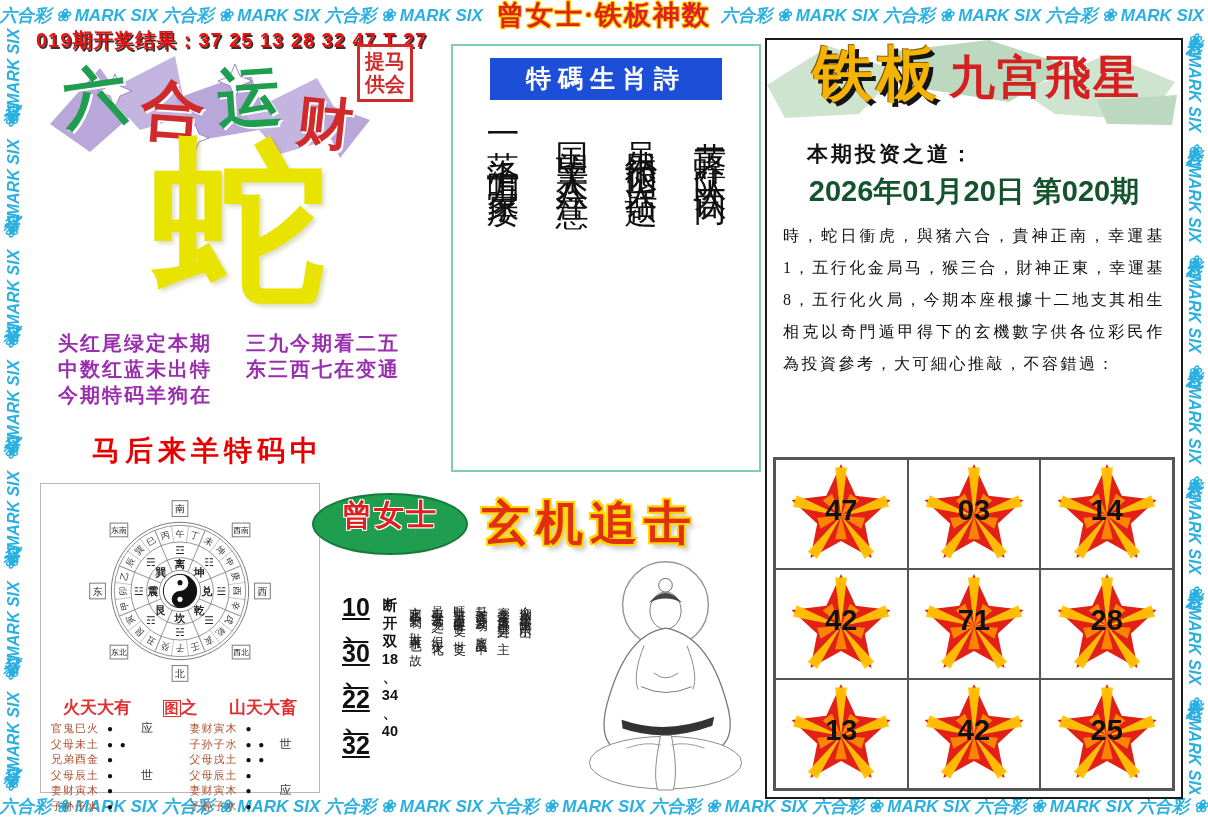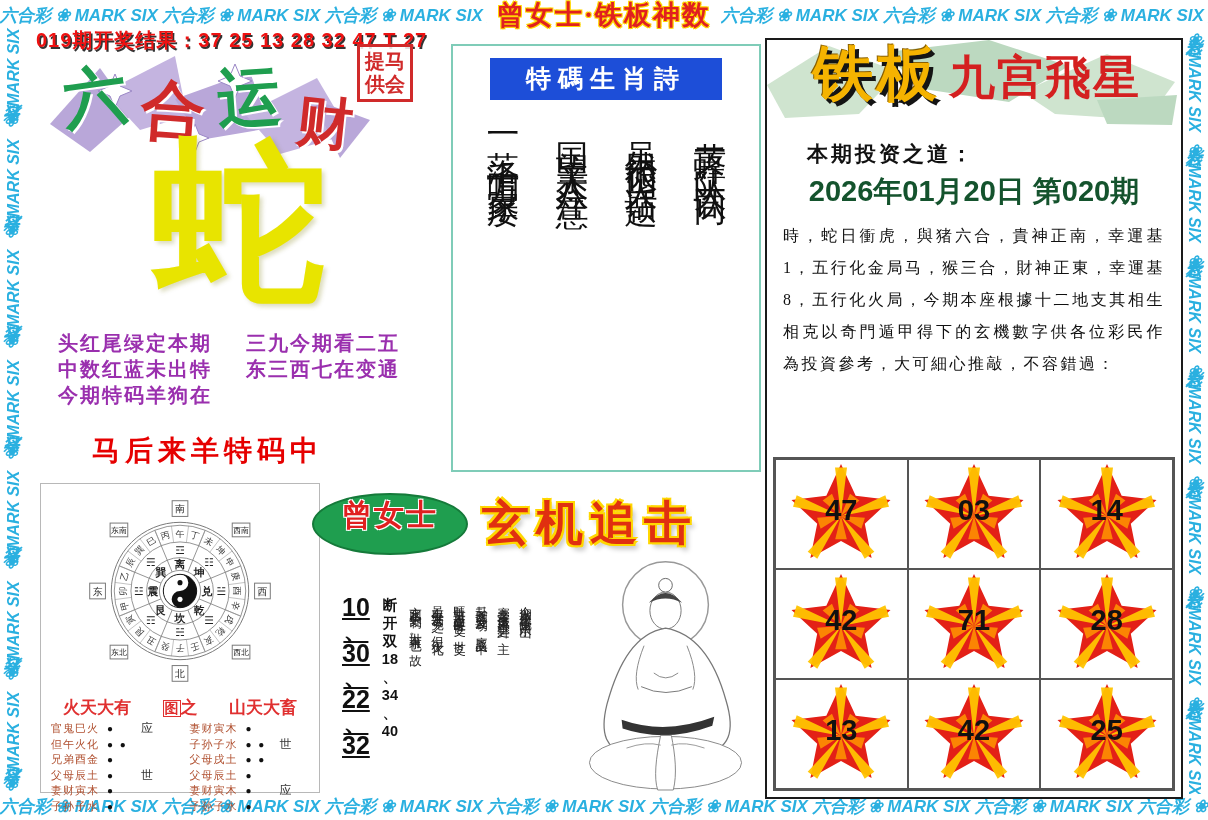--- a/index.html
+++ b/index.html
@@ -431,21 +431,21 @@
       <span>山天大畜</span>
     </div>
     <div id="hex-rows">
       <div class="hex-col" id="hex-col-left">
           <div class="hex-row">
             <span class="hex-label">官鬼巳火</span>
             <span class="hex-dots">●</span>
             <span class="hex-mark">应</span>
           </div>
           <div class="hex-row">
-            <span class="hex-label">但午火化</span>
+            <span class="hex-label">父母未土</span>
             <span class="hex-dots">● ●</span>
             <span class="hex-mark"></span>
           </div>
           <div class="hex-row">
             <span class="hex-label">兄弟酉金</span>
             <span class="hex-dots">●</span>
             <span class="hex-mark"></span>
           </div>
           <div class="hex-row">
             <span class="hex-label">父母辰土</span>

